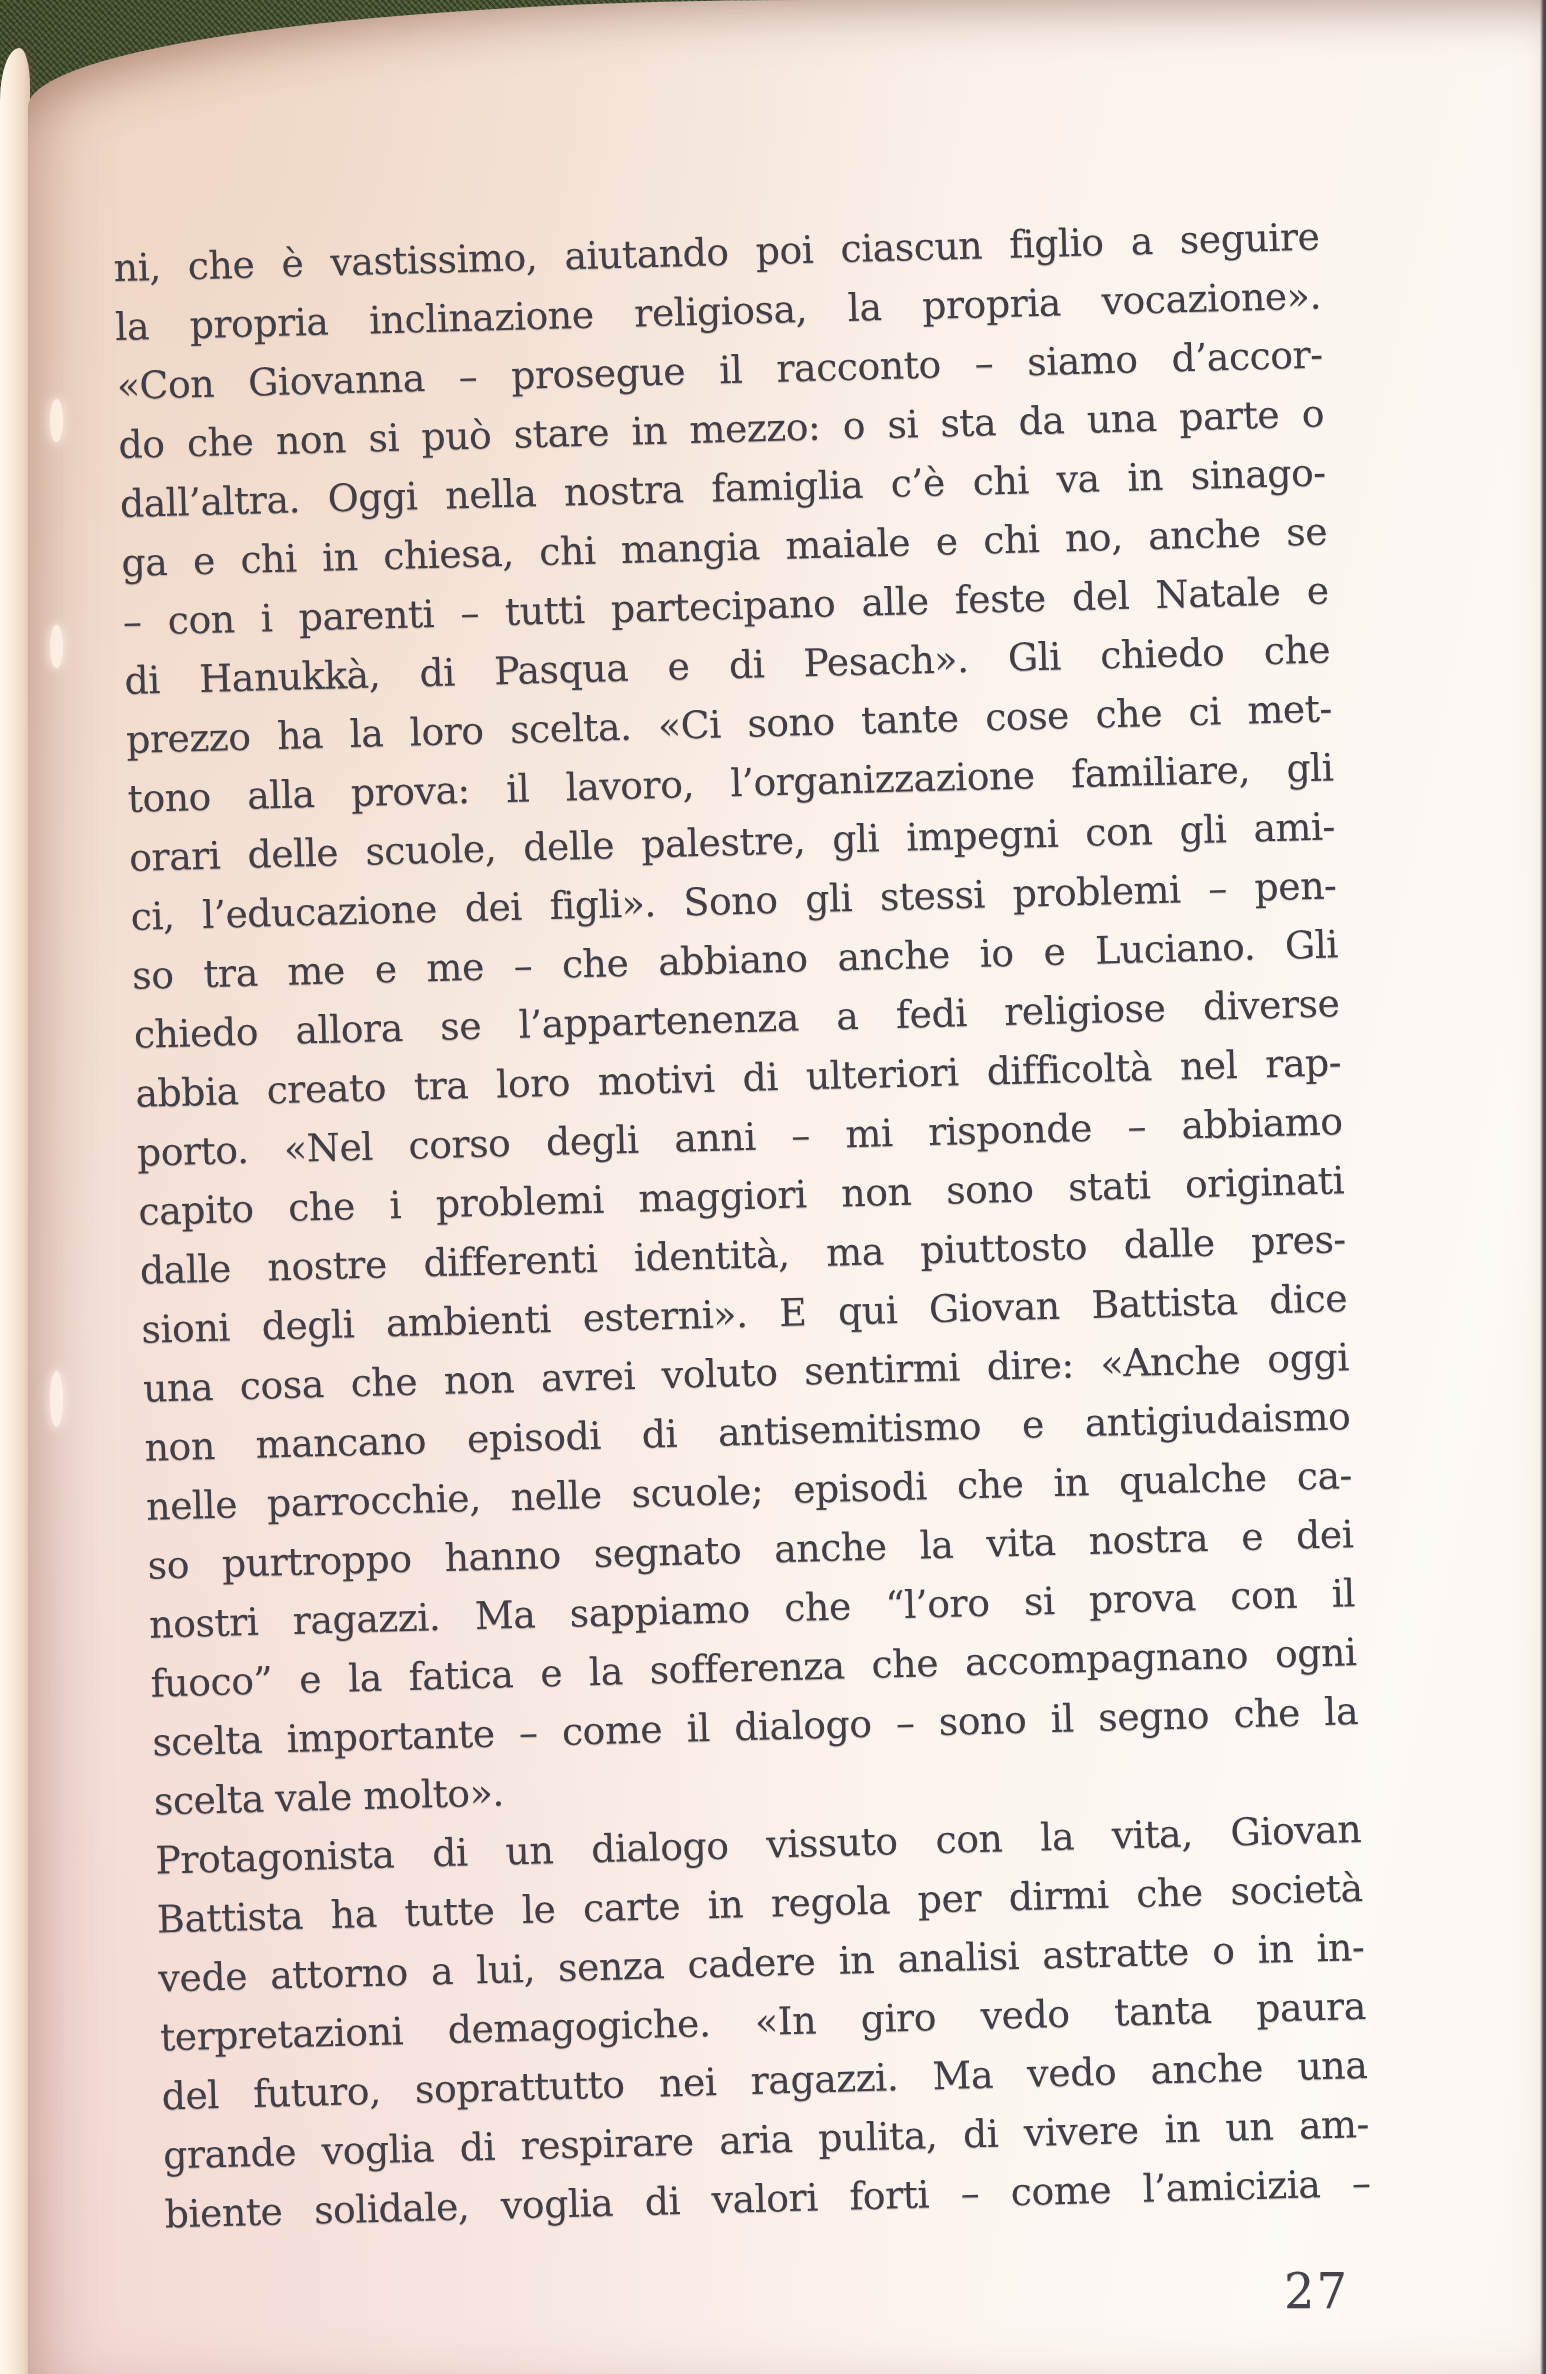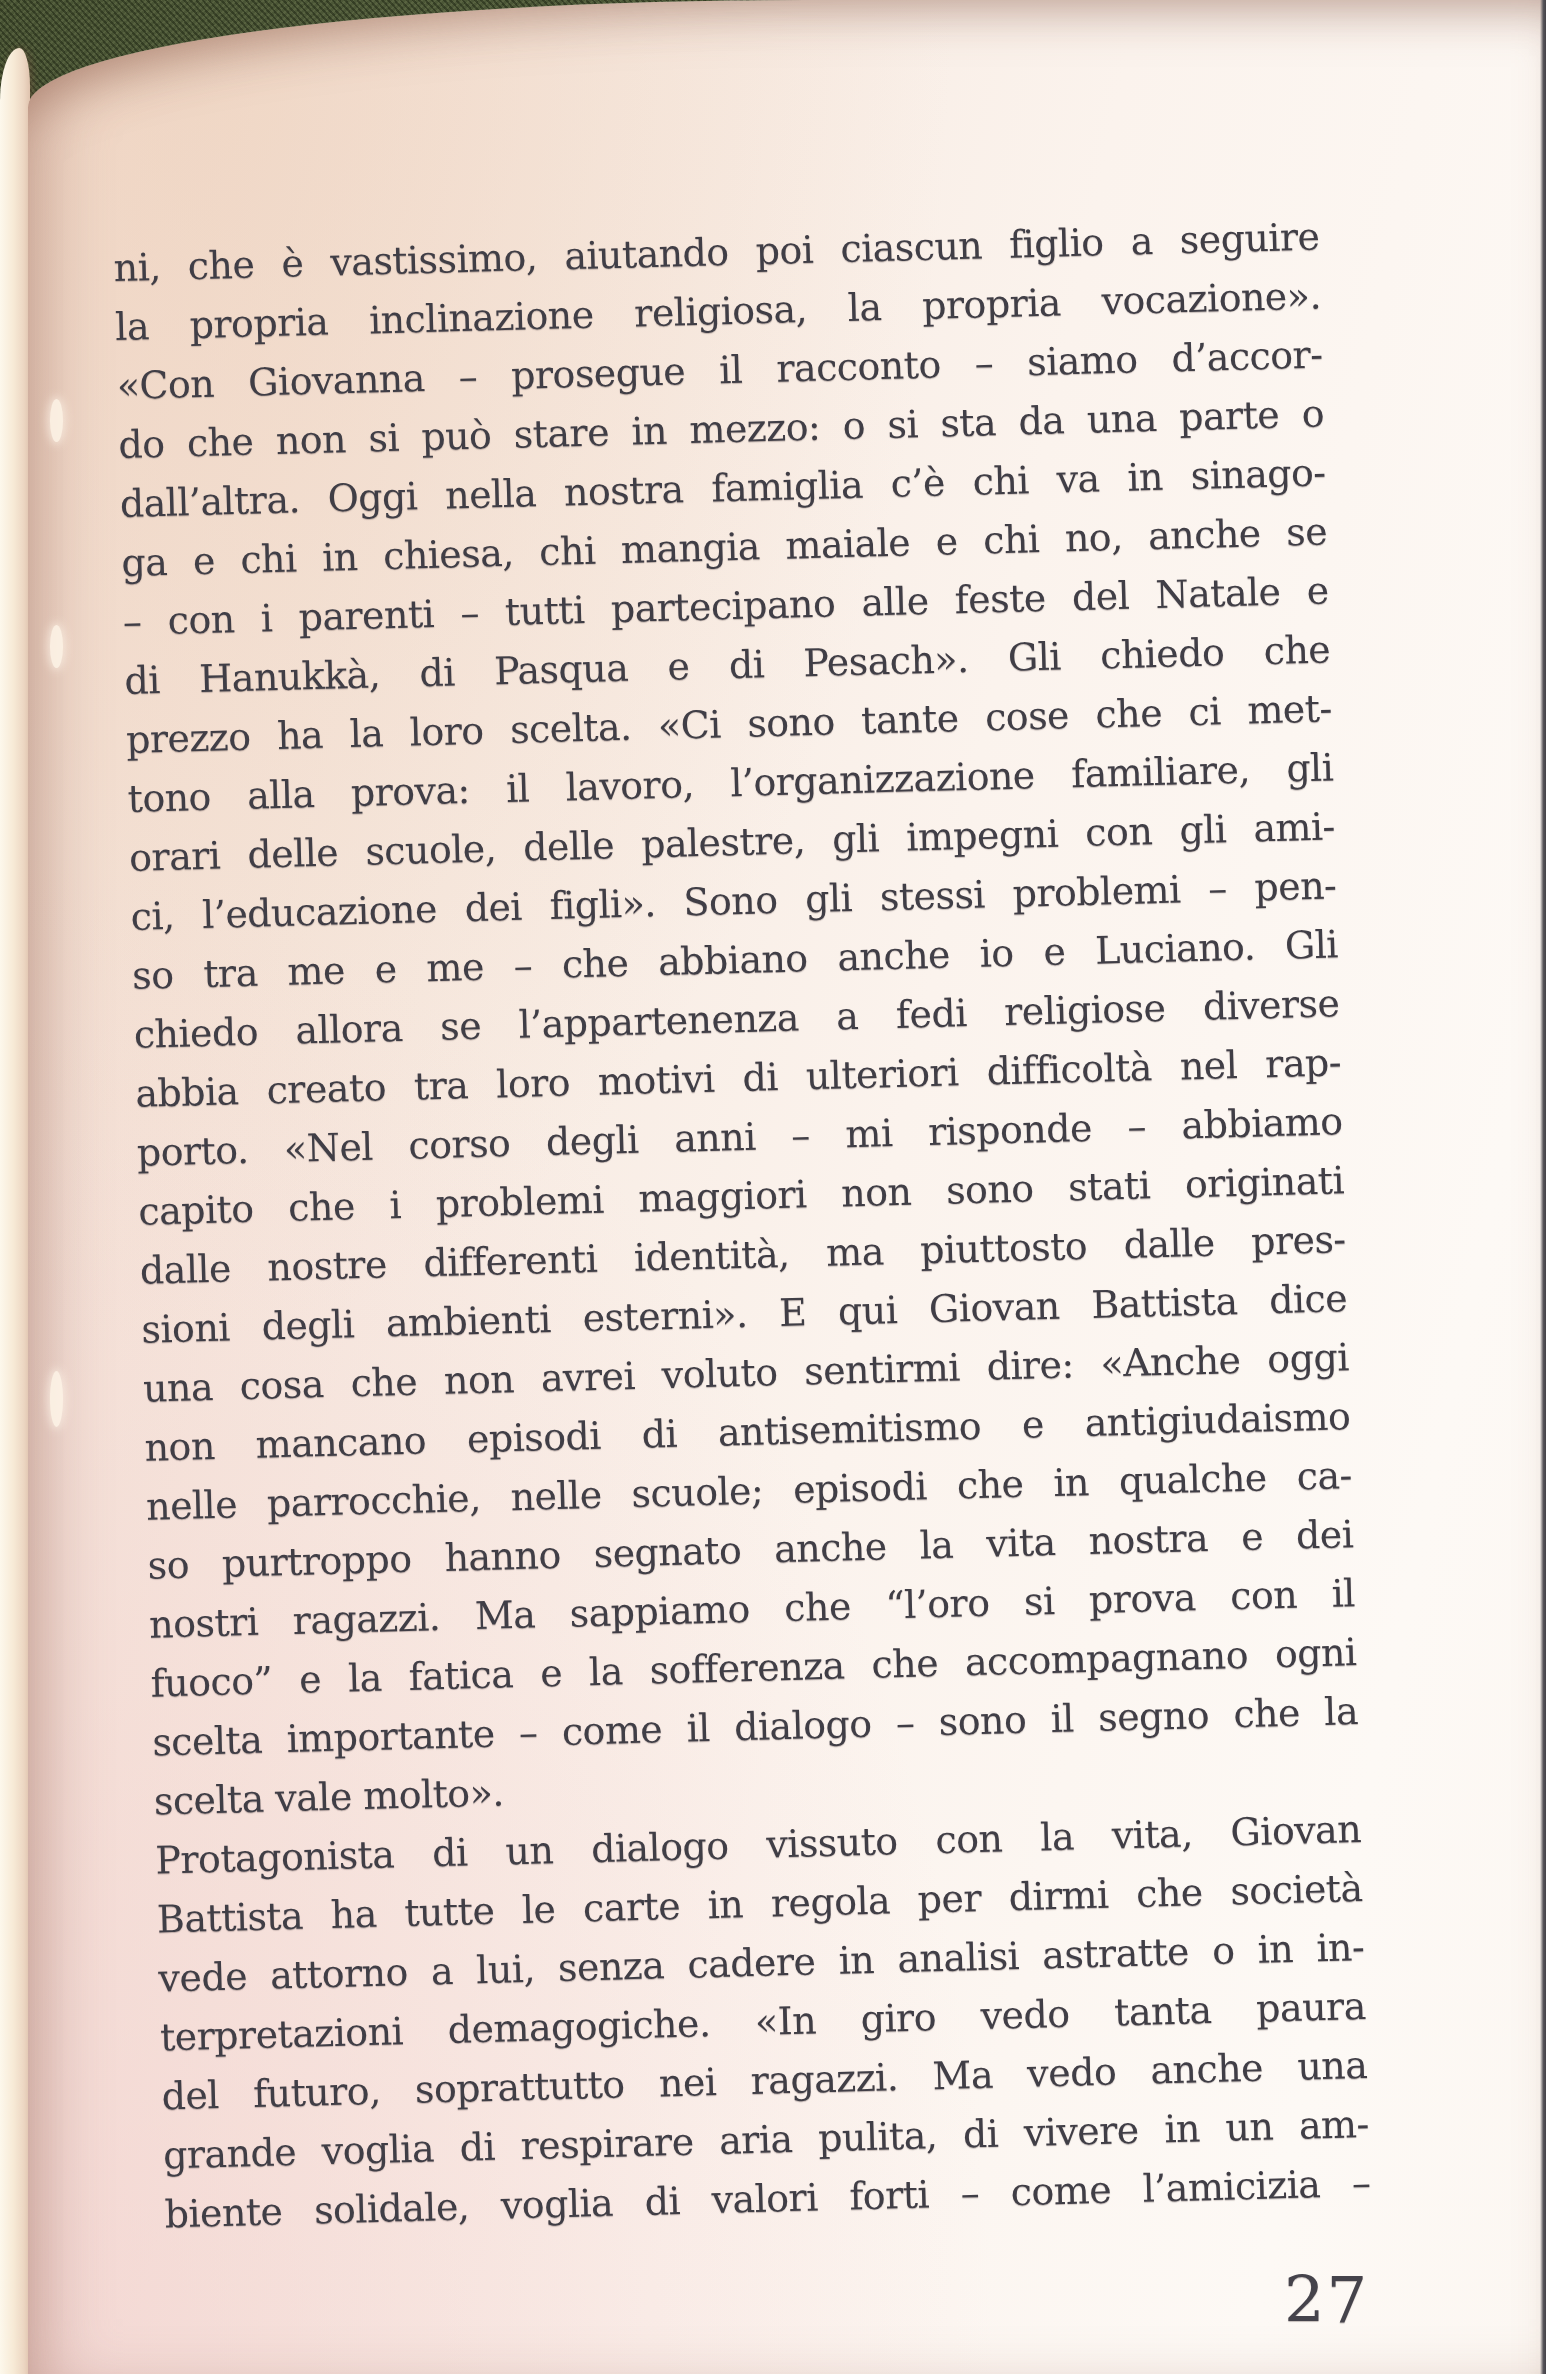--- a/index.html
+++ b/index.html
@@ -72,21 +72,21 @@
   }
   .line {
     text-align: justify;
     text-align-last: justify;
     text-justify: inter-word;
   }
   .line.line-end { text-align-last: left; }
 
   .page-number {
     position: absolute; left: 1284px; top: 2263px;
-    font-size: 64px; letter-spacing: 1.9px;
+    font-size: 48px; letter-spacing: 1.9px;
     color: #45434b;
     text-shadow: 0 0.9px 0.9px rgba(95, 80, 80, 0.35);
   }
 </style>
 </head>
 <body>
 
 <div class="scene">
   <div class="fabric"></div>
   <div class="facing-edge"></div>

